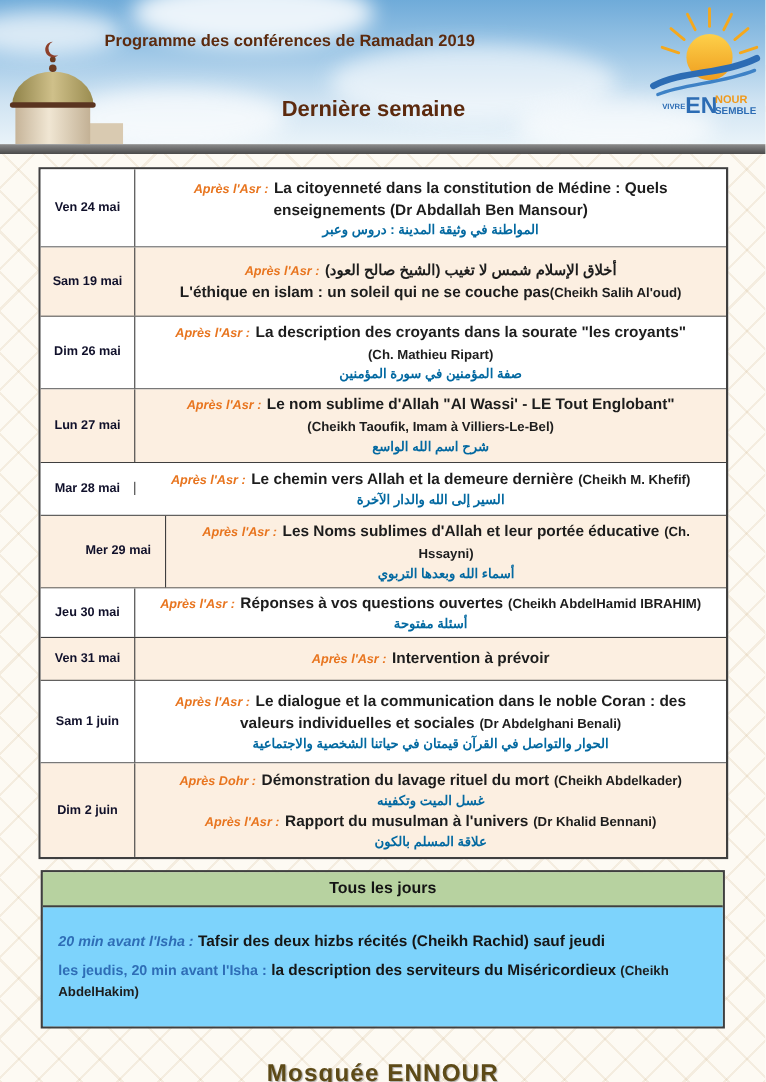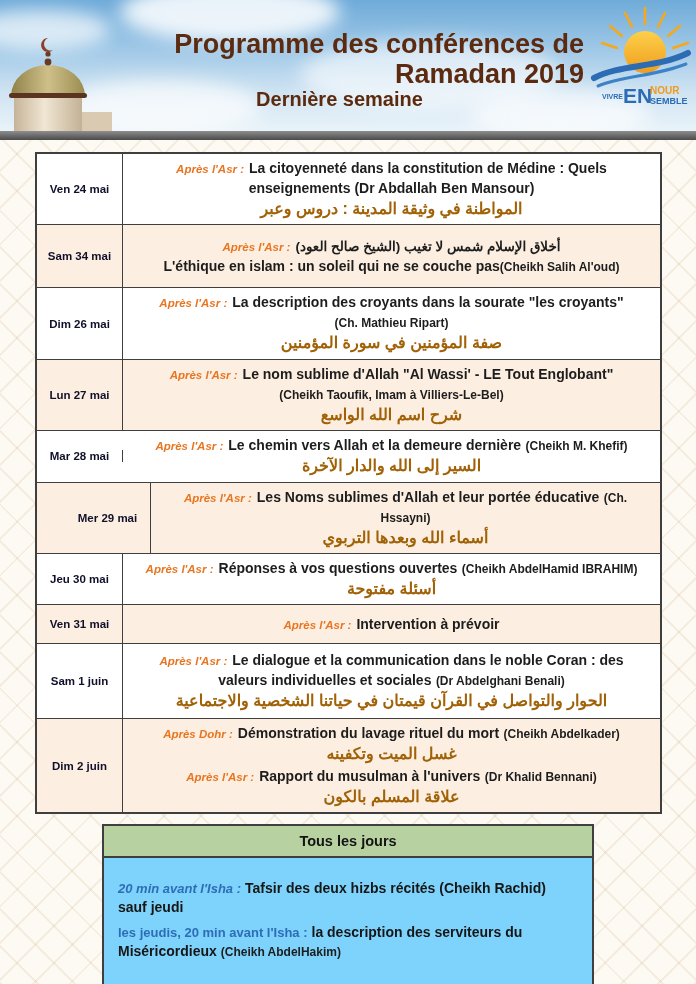--- a/index.html
+++ b/index.html
@@ -21,22 +21,22 @@
     position:relative;height:131px;overflow:hidden;
     background:linear-gradient(180deg,#6fabd9 0%,#9cc6e6 35%,#cfe3f2 70%,#e9f3f9 100%);
   }
   .cloud{position:absolute;background:rgba(255,255,255,.85);border-radius:50%;filter:blur(9px);}
   .c1{width:220px;height:60px;left:120px;top:-18px;}
   .c2{width:260px;height:70px;left:300px;top:40px;opacity:.7;}
   .c3{width:200px;height:55px;left:60px;top:80px;opacity:.8;}
   .c4{width:180px;height:50px;left:470px;top:90px;opacity:.75;}
   .c5{width:140px;height:40px;left:-30px;top:10px;opacity:.8;}
   .header-title{
-    position:absolute;left:95px;right:112px;top:30px;text-align:right;
-    color:#5c2a0e;font-size:27px;font-weight:bold;line-height:1.1;
+    position:absolute;left:95px;right:112px;top:30px;text-align:left;
+    color:#5c2a0e;font-size:15px;font-weight:bold;line-height:1.1;
   }
   .header-subtitle{
     position:absolute;left:95px;right:112px;top:88px;text-align:center;
     color:#5c2a0e;font-size:20px;font-weight:bold;
   }
   .minaret{position:absolute;left:0;bottom:0;}
   .logo{position:absolute;right:4px;top:4px;width:102px;height:118px;}
   .strip{height:9px;background:linear-gradient(180deg,#8e8e8e,#4a4a4a);}
 
   
@@ -63,26 +63,26 @@
     font-weight:bold;font-size:11.5px;color:#10102a;
   }
   .content-cell{
     flex:1;display:flex;flex-direction:column;justify-content:center;align-items:center;
     text-align:center;padding:4px 10px;box-sizing:border-box;
   }
   .line{line-height:1.25;}
   .prefix{color:#e8751f;font-weight:bold;font-style:italic;font-size:11.5px;margin-right:5px;}
   .title-text{color:#1d1d1d;font-weight:bold;font-size:14px;}
   .speaker{color:#1d1d1d;font-weight:bold;font-size:12px;}
-  .arabic{color:#a16207;font-weight:bold;font-size:16px;direction:rtl;line-height:1.4;}
+  .arabic{color:#0369a1;font-weight:bold;font-size:12px;direction:rtl;line-height:1.4;}
   .arabic-inline{color:#1d1d1d;font-weight:bold;font-size:13.5px;direction:rtl;unicode-bidi:isolate;}
 
   
   .daily{
-    margin:10px auto 16px;width:492px;box-sizing:border-box;
+    margin:10px auto 16px;width:622px;box-sizing:border-box;
     border:2px solid #3f3f3f;
   }
   .daily-header{
     background:#b7d2a0;border-bottom:2px solid #3f3f3f;text-align:center;
     font-weight:bold;font-size:14.5px;color:#141414;padding:7px 0;
   }
   .daily-body{background:#7dd3fc;padding:14px 14px 16px;}
   .daily-line{margin:7px 0;font-size:14px;font-weight:bold;color:#161616;line-height:1.3;}
   .blue-prefix{color:#2e6db6;font-weight:bold;font-size:13px;margin-right:4px;}
   .italic{font-style:italic;}
@@ -170,21 +170,21 @@
       <div class="date-cell">Ven 24 mai</div>
       <div class="content-cell">
         <div class="line">
           <span class="prefix">Après l'Asr :</span><span class="title-text">La citoyenneté dans la constitution de Médine : Quels enseignements (Dr Abdallah Ben Mansour)</span>
         </div>
         <div class="arabic" dir="rtl">المواطنة في وثيقة المدينة : دروس وعبر</div>
       </div>
     </div>
 
     <div class="row alt">
-      <div class="date-cell">Sam 34 mai</div>
+      <div class="date-cell">Sam 19 mai</div>
       <div class="content-cell">
         <div class="line">
           <span class="prefix">Après l'Asr :</span><span class="arabic-inline" dir="rtl">أخلاق الإسلام شمس لا تغيب (الشيخ صالح العود)</span>
         </div>
         <div class="line">
           <span class="title-text">L'éthique en islam : un soleil qui ne se couche pas</span><span class="speaker">(Cheikh Salih Al'oud)</span>
         </div>
       </div>
     </div>
 

